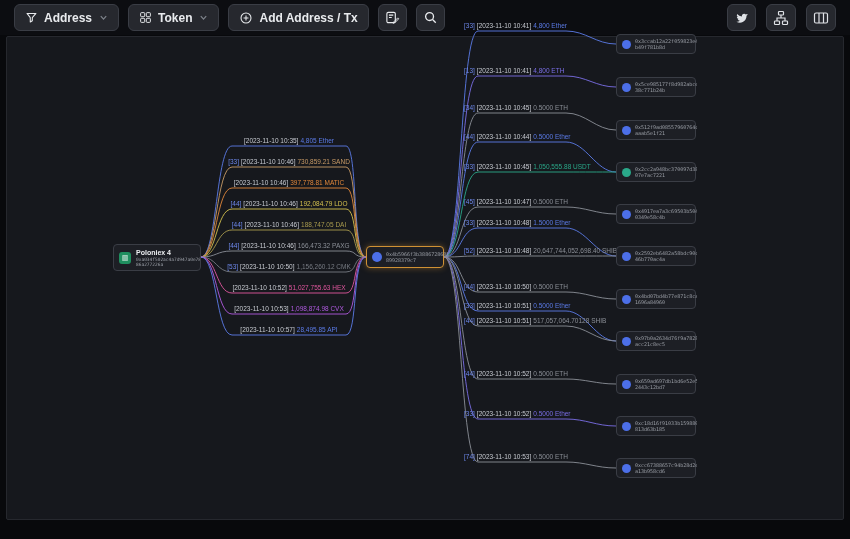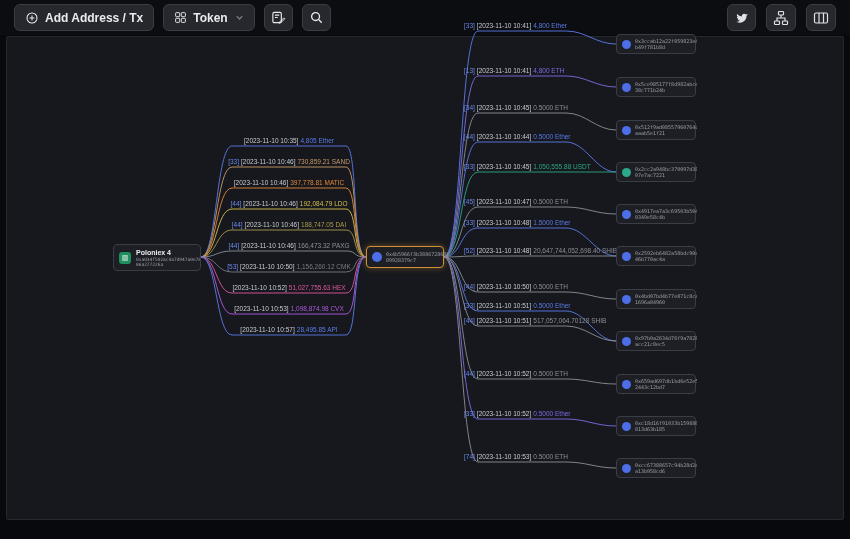--- a/index.html
+++ b/index.html
@@ -45,50 +45,63 @@
   .src-title{font-size:7px;font-weight:700;color:#eceef1;line-height:8px;}
   .source-node .addr{font-size:4.5px;line-height:5px;max-width:64px;}
 </style>
 </head>
 <body>
 
 <div class="stage">
 
   <div class="toolbar">
 
-
     <div class="tb-btn">
       <span>
-        <svg width="14" height="14" viewBox="0 0 16 16">
-            <g fill="none" stroke="#e9ebee" stroke-width="1.2">
-              <circle cx="8" cy="8" r="5.7"></circle>
-              <path d="M8 5.2v5.6M5.2 8h5.6"></path>
-            </g>
-          </svg>
-      </span>
-      <span>Add Address / Tx</span>
+        <svg width="13" height="13" viewBox="0 0 16 16">
+            <path d="M2.5 3h11L9 8.2V12l-2.5 1.6V8.2z" fill="none" stroke="#e9ebee" stroke-width="1.3" stroke-linejoin="round"></path>
+          </svg>
+      </span>
+      <span>Address</span>
+      <span class="caret">
+        <svg width="9" height="9" viewBox="0 0 10 10">
+            <path d="M2 3.5 5 6.8 8 3.5" fill="none" stroke="#9aa0a8" stroke-width="1.4"></path>
+          </svg>
+      </span>
     </div>
 
     <div class="tb-btn">
       <span>
         <svg width="13" height="13" viewBox="0 0 16 16">
             <g fill="none" stroke="#e9ebee" stroke-width="1.2">
               <rect x="2" y="2" width="5" height="5" rx="1"></rect>
               <rect x="9" y="2" width="5" height="5" rx="1"></rect>
               <rect x="2" y="9" width="5" height="5" rx="1"></rect>
               <rect x="9" y="9" width="5" height="5" rx="1"></rect>
             </g>
           </svg>
       </span>
       <span>Token</span>
       <span class="caret">
         <svg width="9" height="9" viewBox="0 0 10 10">
             <path d="M2 3.5 5 6.8 8 3.5" fill="none" stroke="#9aa0a8" stroke-width="1.4"></path>
           </svg>
       </span>
+    </div>
+
+    <div class="tb-btn">
+      <span>
+        <svg width="14" height="14" viewBox="0 0 16 16">
+            <g fill="none" stroke="#e9ebee" stroke-width="1.2">
+              <circle cx="8" cy="8" r="5.7"></circle>
+              <path d="M8 5.2v5.6M5.2 8h5.6"></path>
+            </g>
+          </svg>
+      </span>
+      <span>Add Address / Tx</span>
     </div>
 
 
     <div class="tb-btn icon-only">
       <span>
         <svg width="15" height="15" viewBox="0 0 16 16">
             <g fill="none" stroke="#e9ebee" stroke-width="1.2">
               <rect x="2" y="2.5" width="9" height="11" rx="1.5"></rect>
               <path d="M4.2 5.5h4.6M4.2 8h3"></path>
               <path d="M9.2 12.8l4.4-4.4 1 1-4.4 4.4-1.4.4z" stroke-width="1"></path>

